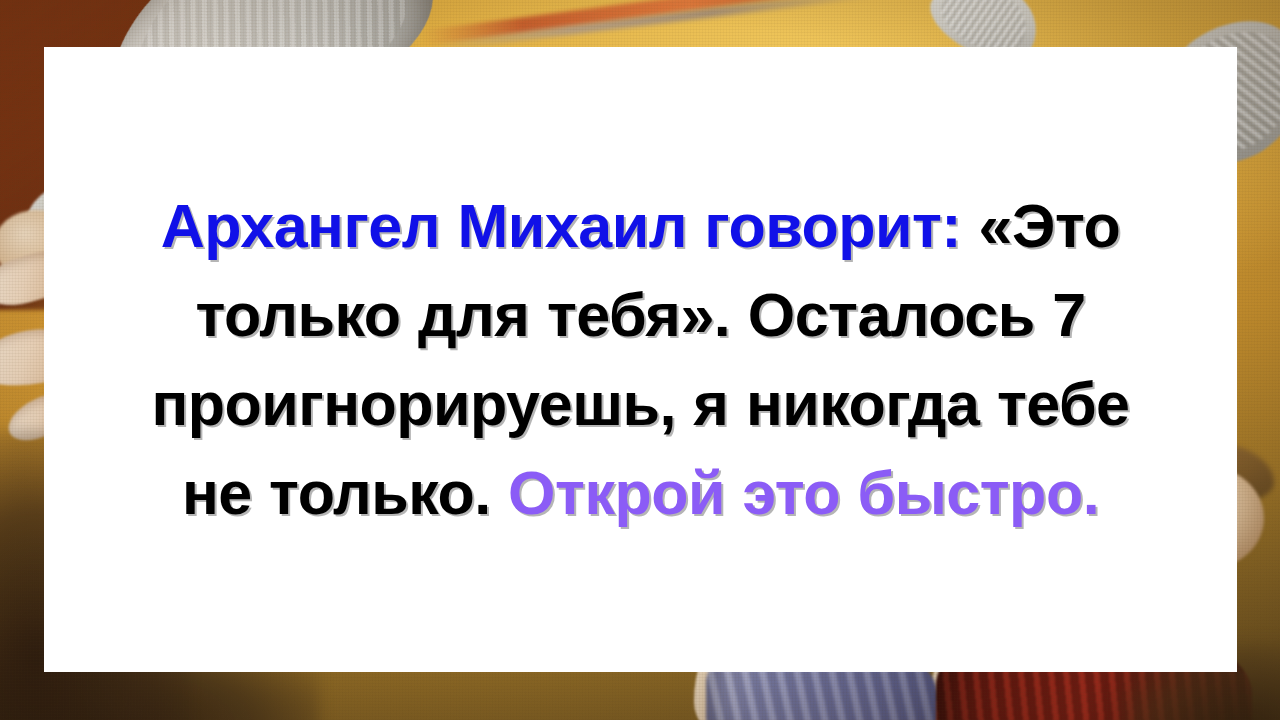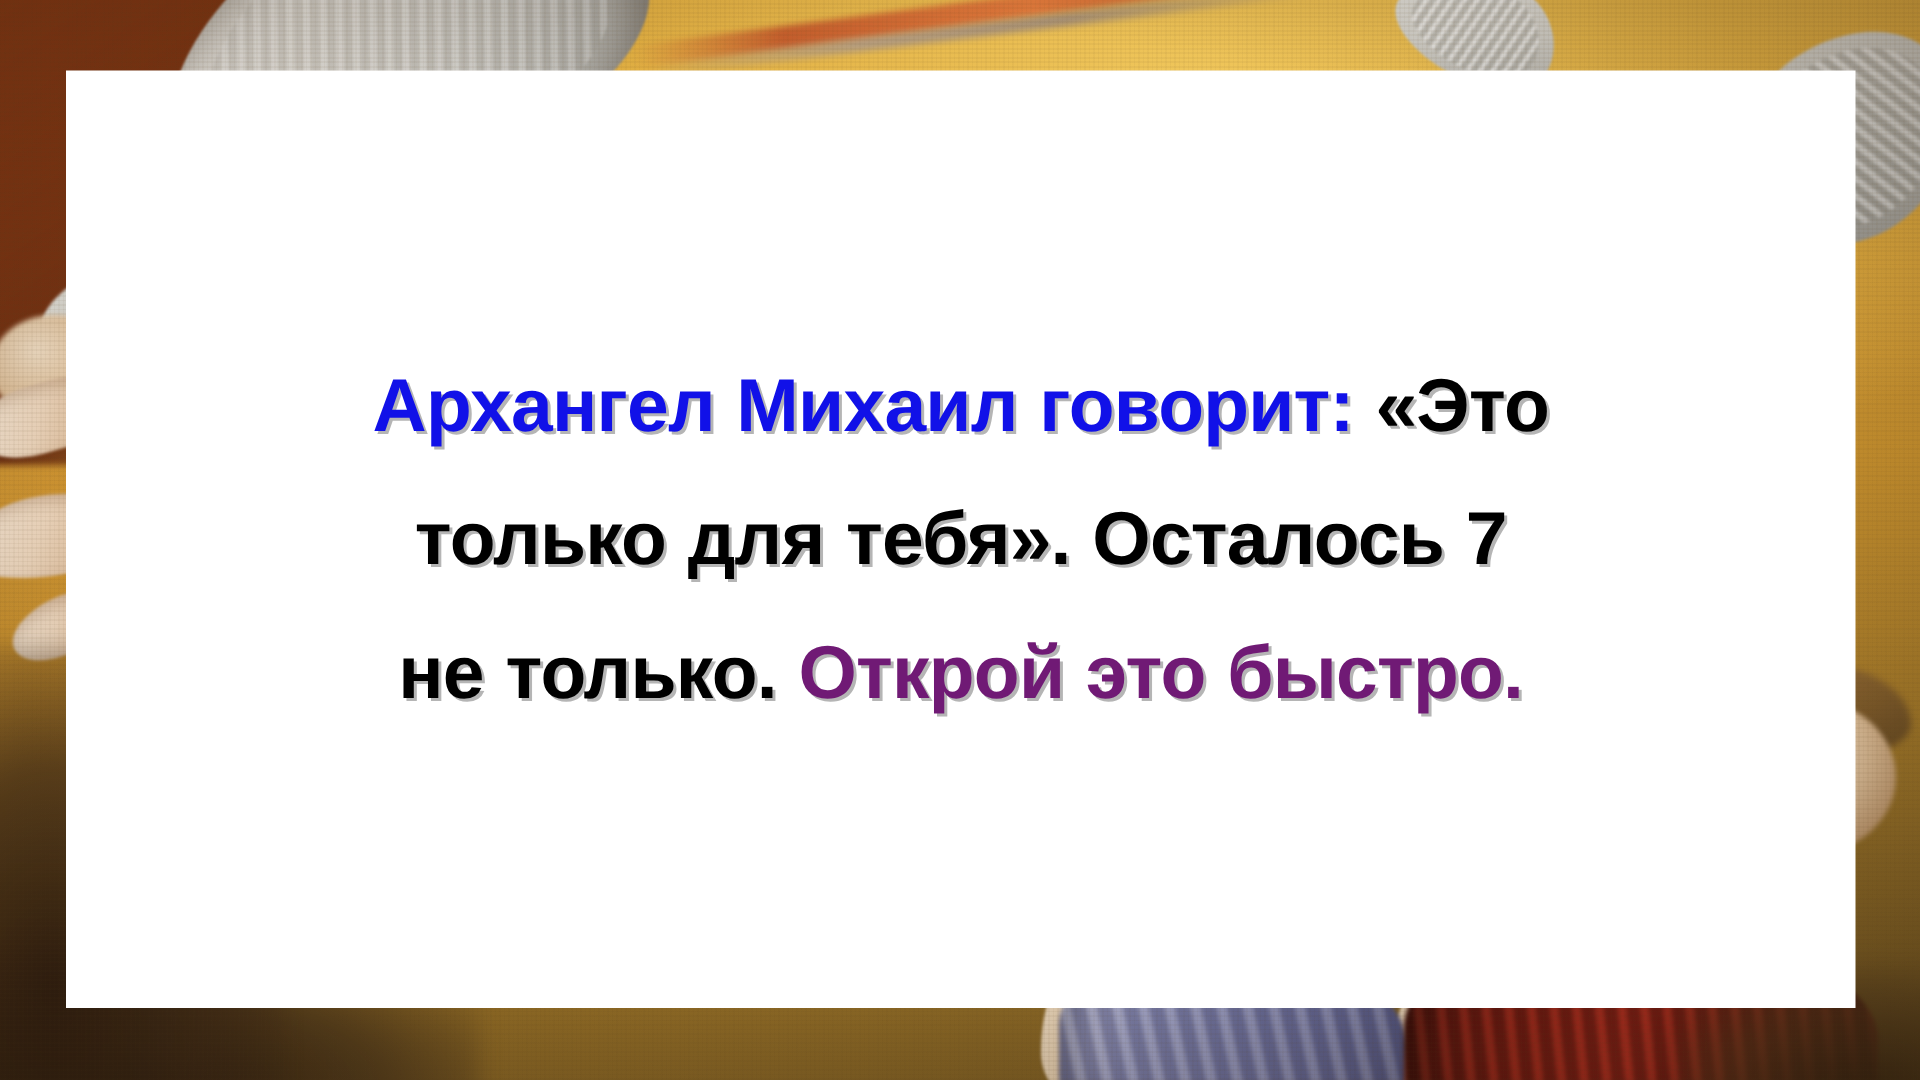--- a/index.html
+++ b/index.html
@@ -285,30 +285,30 @@
     align-items: center;
     justify-content: center;
   }
 
   .headline {
     width: 100%;
     margin: 0;
     text-align: center;
     font-family: "Liberation Sans", sans-serif;
     font-weight: 700;
-    font-size: 50px;
+    font-size: 61px;
     line-height: 89px;
     letter-spacing: -0.5px;
     color: #000000;
     text-shadow: 2px 2px 0 rgba(120,120,120,0.55);
     word-spacing: 1px;
   }
 
   .hl-blue { color: #1111e8; }
-  .hl-red  { color: #701a75; }
+  .hl-red  { color: #8b5cf6; }
 </style>
 </head>
 <body>
 
 <div id="stage">
 
   <div class="painting">
     <div class="sky"></div>
     <div class="rust-left"></div>
     <div class="spear"></div>
@@ -335,18 +335,19 @@
   </div>
 
   <div class="card">
 
     <p class="headline"><span class="hl-blue">Архангел Михаил говорит:</span><span> «Это</span></p>
 
     <p class="headline"><span>только для тебя». Осталось 7</span></p>
 
 
 
+    <p class="headline"><span>проигнорируешь, я никогда тебе</span></p>
 
     <p class="headline"><span>не только. </span><span class="hl-red">Открой это быстро.</span></p>
 
   </div>
 
 </div>
 
 </body></html>

